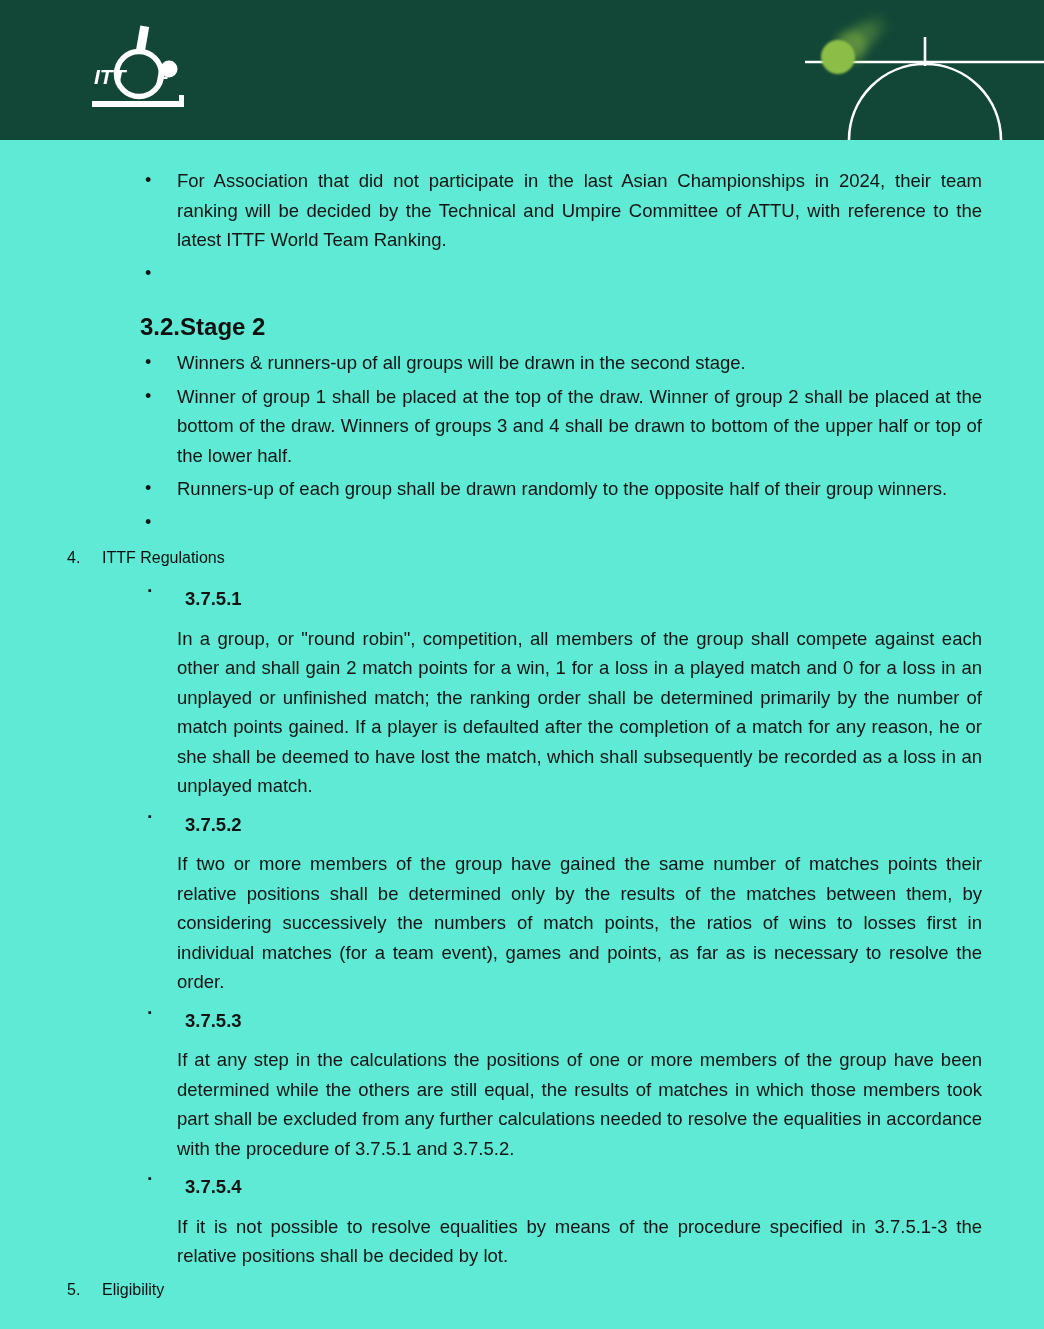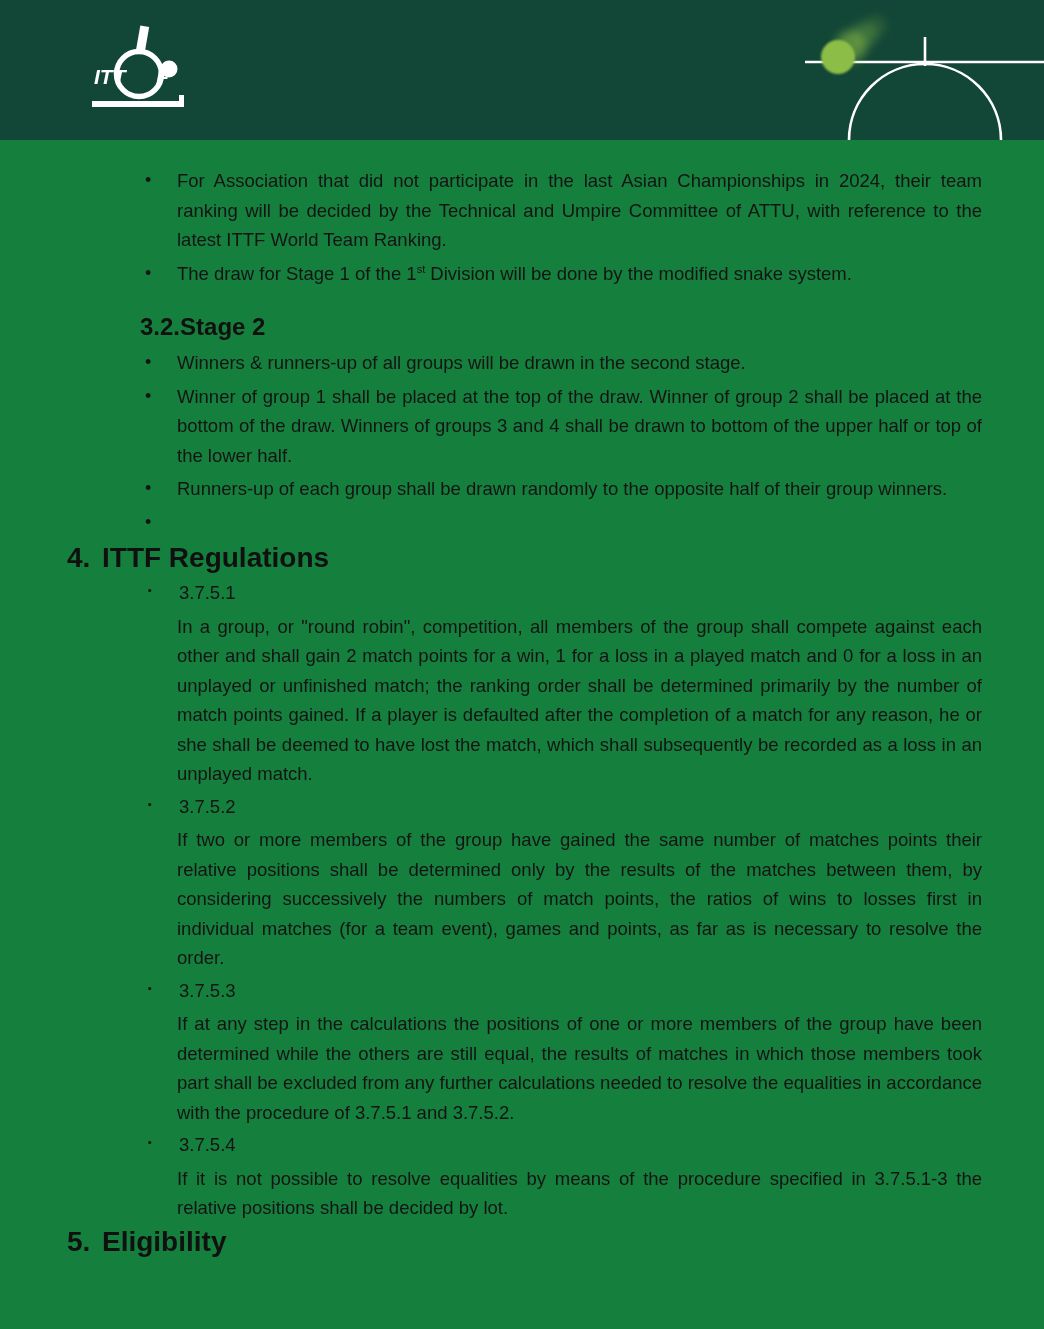--- a/index.html
+++ b/index.html
@@ -1,35 +1,35 @@
 <!DOCTYPE html>
 <html><head>
 <meta charset="utf-8">
 <style>
   html,body{margin:0;padding:0;background:#e8e8e8;}
   .page{
-    width:1044px;height:1329px;margin:0 auto;background:#15803d;
+    width:1044px;height:1329px;margin:0 auto;background:#5eead4;
     overflow:hidden;position:relative;
     font-family:"Liberation Sans",sans-serif;color:#141414;
   }
   
   .hdr{height:140px;background:#124637;position:relative;overflow:hidden;}
   .logo{position:absolute;left:90px;top:22px;width:100px;height:92px;}
   .deco{position:absolute;right:0;top:0;width:284px;height:140px;}
   
   .content{padding:26px 62px 0 67px;font-size:18.5px;line-height:29.5px;}
   .li{display:flex;margin-bottom:4px;}
   .li.l2{margin-bottom:0;}
   .mk{flex:none;width:32px;margin-left:78px;font-size:18px;}
   .mk2{flex:none;width:29px;margin-left:81px;font-size:11px;line-height:29.5px;}
   .txt{margin:0;flex:1;text-align:justify;}
-  .num{margin:2px;flex:1;}
+  .num{margin:8px;flex:1;font-weight:bold;}
   .ind{margin:2px 0 1px 110px;text-align:justify;}
   .h32{font-size:24px;font-weight:bold;margin:24px 0 7px 73px;line-height:29px;color:#101010;}
-  .h4{font-size:28px;font-weight:bold;margin:6px 0 4px 0;line-height:29px;color:#101010;}
+  .h4{font-size:16px;font-weight:normal;margin:6px 0 4px 0;line-height:29px;color:#101010;}
   .h5{margin-top:4px;}
   .hnum{display:inline-block;width:35px;}
   sup{font-size:11px;vertical-align:super;line-height:0;}
 </style>
 </head>
 <body>
 
 <div class="page">
 
   <header class="hdr">
@@ -81,21 +81,20 @@
 
   <main class="content">
 
     <div class="li l1">
       <span class="mk">•</span>
       <p class="txt">For Association that did not participate in the last Asian Championships in 2024, their team ranking will be decided by the Technical and Umpire Committee of ATTU, with reference to the latest ITTF World Team Ranking.</p>
     </div>
 
     <div class="li l1">
       <span class="mk">•</span>
-      <p class="txt"><span>The draw for Stage 1 of the 1</span><sup>st</sup><span> Division will be done by the modified snake system.</span></p>
     </div>
 
     <h2 class="h32">3.2.Stage 2</h2>
 
     <div class="li l1">
       <span class="mk">•</span>
       <p class="txt">Winners &amp; runners-up of all groups will be drawn in the second stage.</p>
     </div>
     <div class="li l1">
       <span class="mk">•</span>

